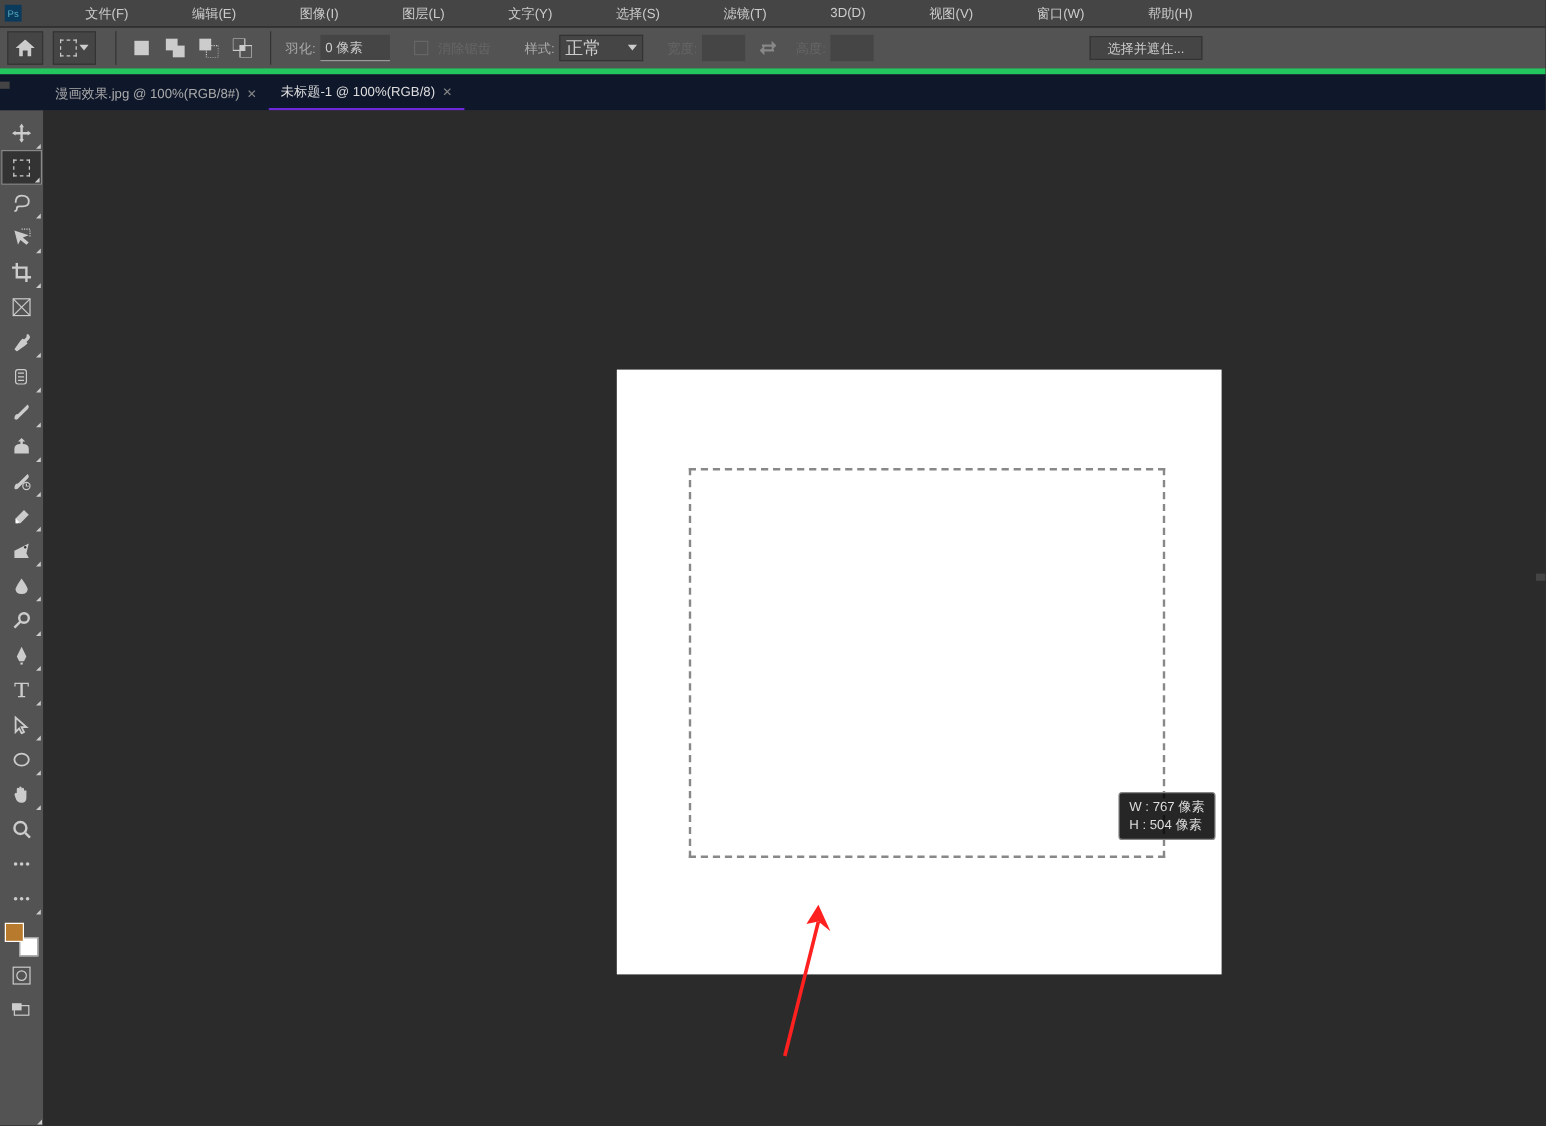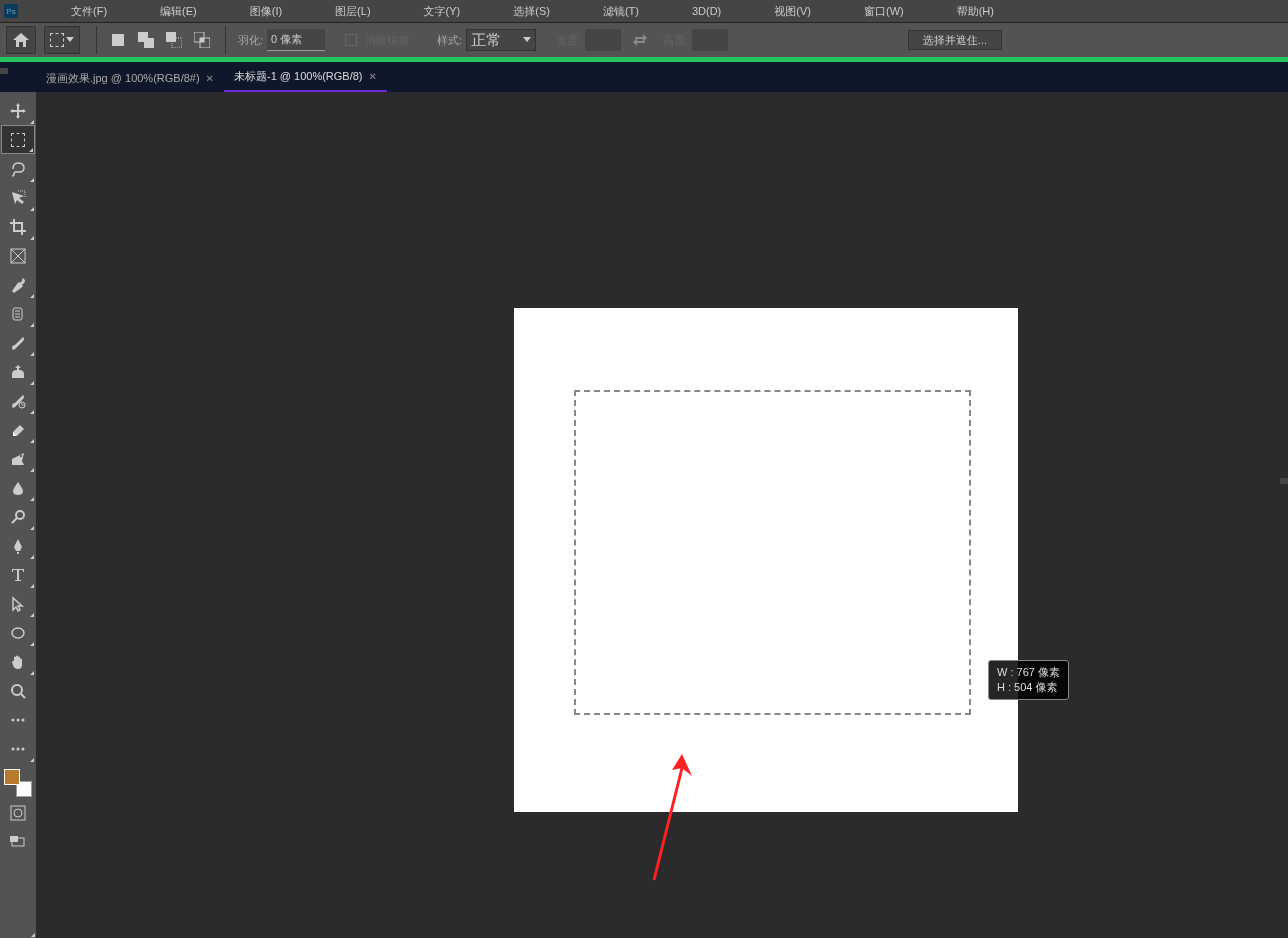--- a/index.html
+++ b/index.html
@@ -27,21 +27,21 @@
     .tool { width:34px; height:29px; display:flex; align-items:center; justify-content:center; color:#ccc; position:relative;}
     .tool.selected { background:#333; border:1px solid #888;}
     .tool-tri { position:absolute; right:1px; bottom:1px; width:0; height:0; border-right:4px solid #ccc; border-top:4px solid transparent;}
     .color-swatches { margin-top:6px; position:relative; width:28px; height:28px;}
     .color-swatches .fg { position:absolute; top:0; left:0; width:16px; height:16px; background:#b87a2c; border:1px solid #fff;}
     .color-swatches .bg { position:absolute; bottom:0; right:0; width:16px; height:16px; background:#fff; border:1px solid #999;}
     .tool-extra { width:34px; height:28px; display:flex; align-items:center; justify-content:center; color:#ccc; margin-top:2px;}
     .canvas-area { position:absolute; left:36px; top:92px; right:0; bottom:0; background:#2b2b2b; overflow:hidden;}
     .canvas { position:absolute; left:478px; top:216px; width:504px; height:504px; background:#fff;}
     .selection { position:absolute; left:538px; top:298px; width:397px; height:325px; border:2px dashed #888;}
-    .dim-tooltip { position:absolute; left:952px; top:568px; background:rgba(0,0,0,0.85); border:1px solid #888; padding:4px 8px; font-size:11px; color:#ddd; border-radius:3px;}
+    .dim-tooltip { position:absolute; left:896px; top:568px; background:rgba(0,0,0,0.85); border:1px solid #888; padding:4px 8px; font-size:11px; color:#ddd; border-radius:3px;}
     .annotation-arrow { position:absolute; left:578px; top:658px; }
     .edit-handle { position:absolute; left:0; top:68px; width:8px; height:6px; background:#444;}
     .side-handle { position:absolute; right:0; top:478px; width:8px; height:6px; background:#444;}
     svg { display:block;}
   </style>
 </head>
 <body>
 
 <div class="menubar">
   <div class="app-icon">Ps</div>

